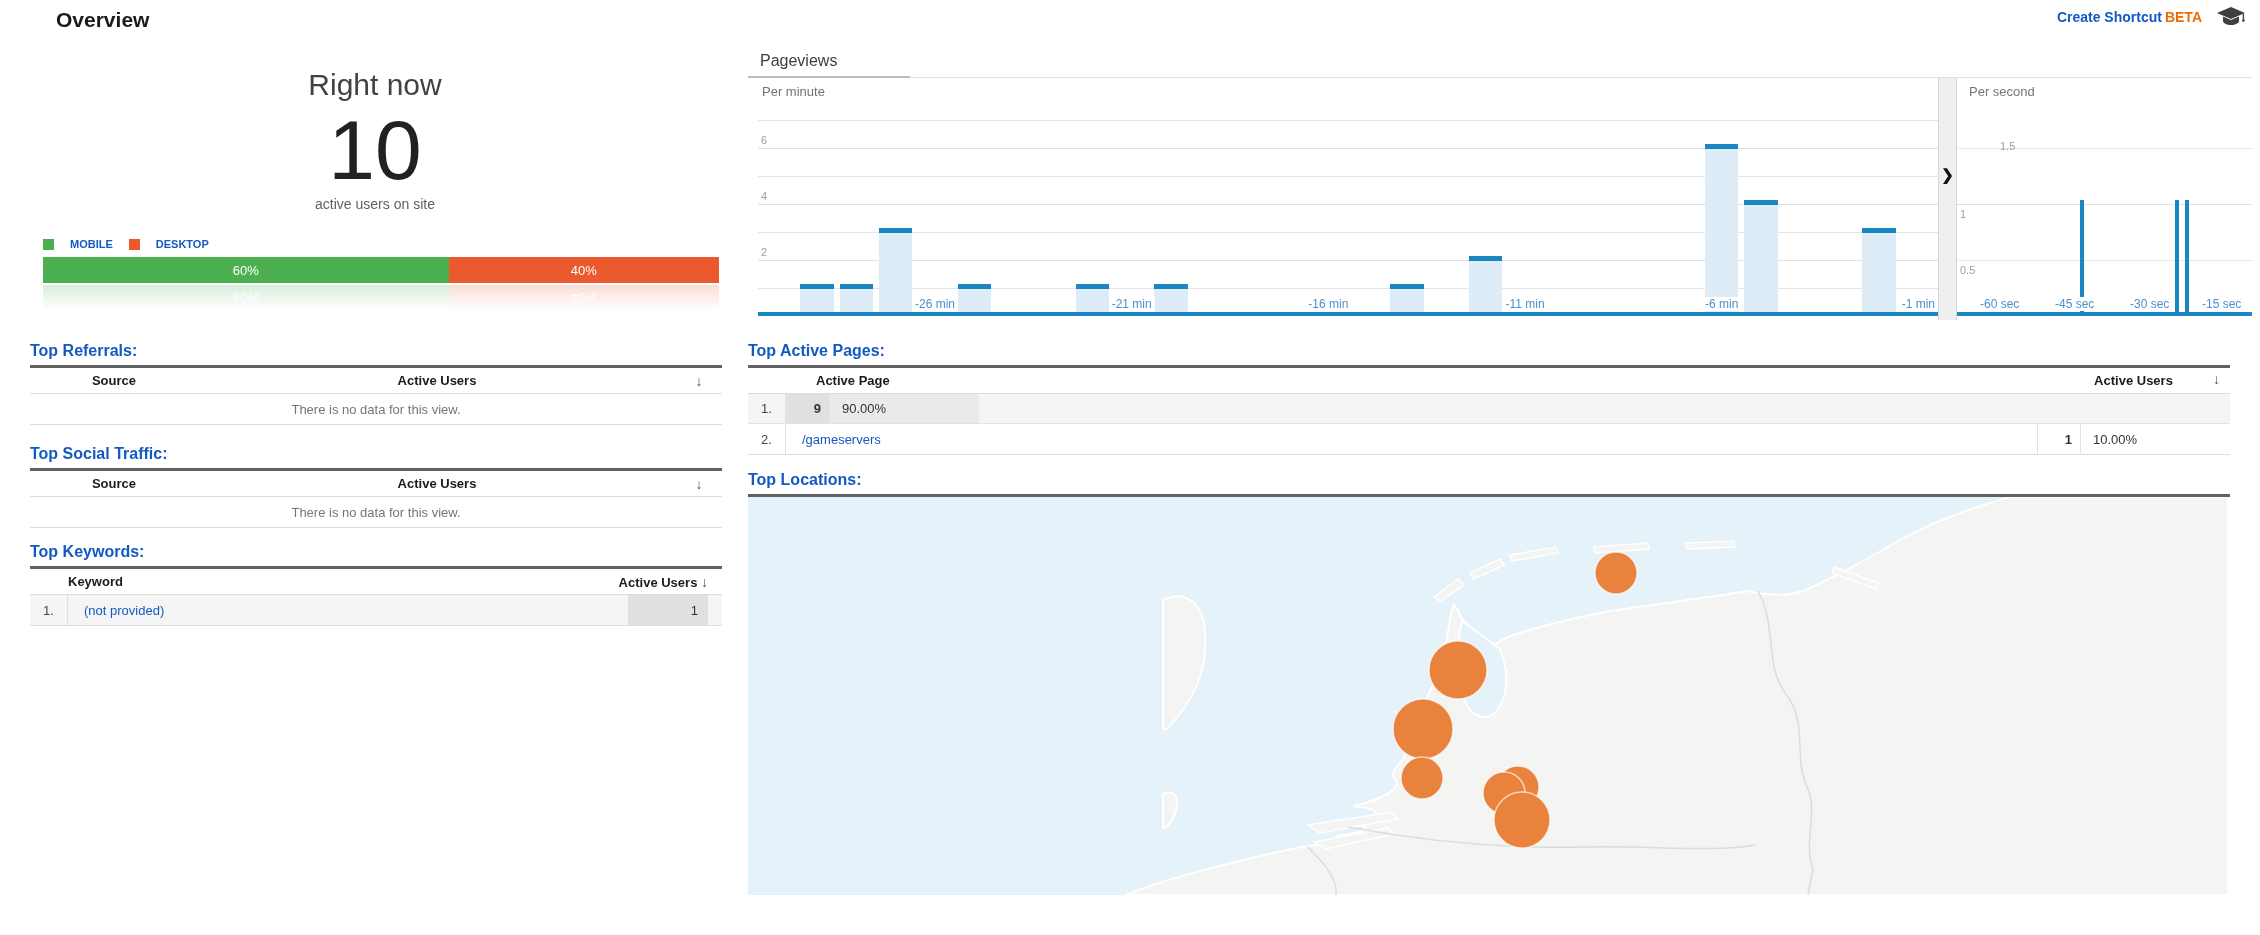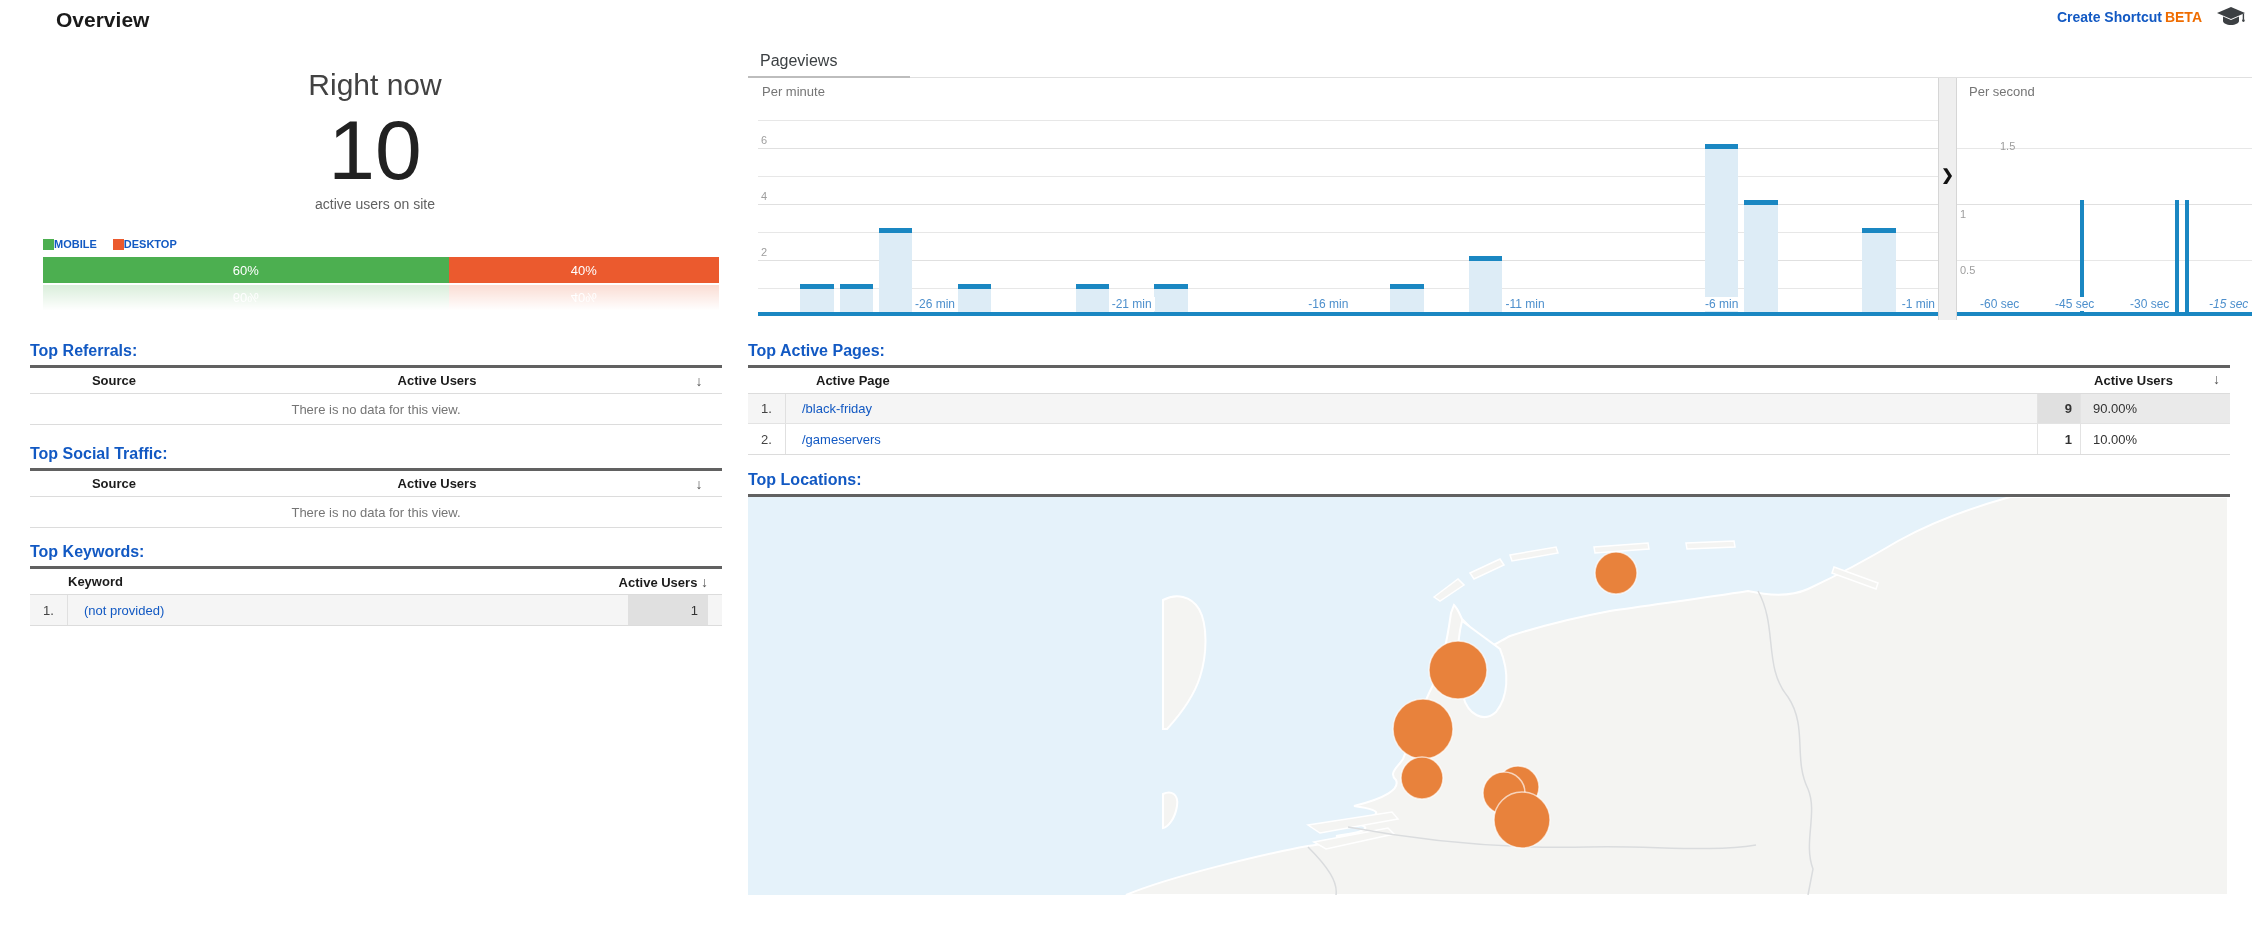--- a/index.html
+++ b/index.html
@@ -15,21 +15,21 @@
   .cap-icon { margin-left:14px; width:30px; height:22px; }
 
   
   .right-now { position:absolute; left:210px; top:68px; width:330px; text-align:center; }
   .rn-heading { font-size:30px; color:#424242; }
   .rn-count { font-size:84px; color:#212121; line-height:1.05; margin-top:4px; }
   .rn-caption { font-size:14px; color:#616161; margin-top:2px; }
 
   
   .dev-legend { position:absolute; left:43px; top:238px; display:flex; gap:16px; align-items:center; }
-  .dev-legend-item { display:flex; align-items:center; gap:0; }
+  .dev-legend-item { display:flex; align-items:center; gap:16px; }
   .dev-swatch { width:11px; height:11px; display:inline-block; }
   .dev-legend-label { font-size:11px; font-weight:bold; color:#1259c3; }
   .dev-bar { position:absolute; left:43px; top:257px; width:676px; height:26px; display:flex; }
   .dev-bar.mirror { top:285px; transform:scaleY(-1); opacity:.45; }
   .dev-seg { height:100%; display:flex; align-items:center; justify-content:center;
              color:#fff; font-size:13px; font-weight:normal; }
   .dev-fade { position:absolute; left:43px; top:285px; width:676px; height:30px;
               background:linear-gradient(to bottom, rgba(255,255,255,.55), #fff 85%); }
 
   
@@ -185,21 +185,21 @@
         <div class="ytick" style="top: 129.8px;">1</div>
         <div class="gridline" style="top: 69.7px;"></div>
         <div class="ytick" style="top: 62px; margin-left: 40px;">1.5</div>
         <div class="bar-sec" title="-39 sec: 1" style="left: 123px; width: 4px; top: 121.8px; height: 116.2px;"></div>
         <div class="bar-sec" title="-20 sec: 1" style="left: 218px; width: 4px; top: 121.8px; height: 116.2px;"></div>
         <div class="bar-sec" title="-18 sec: 1" style="left: 228px; width: 4px; top: 121.8px; height: 116.2px;"></div>
         <div class="baseline"></div>
         <div class="xtick" style="left: 20px; transform: none; text-align: right;">-60 sec</div>
         <div class="xtick" style="left: 95px; transform: none;">-45 sec</div>
         <div class="xtick" style="left: 170px; transform: none;">-30 sec</div>
-        <div class="xtick" style="left: 249px; transform: none; font-style: italic;">-15 sec</div>
+        <div class="xtick" style="left: 242px; transform: none;">-15 sec</div>
       </div>
   </div>
 
   <div class="tblock" style="left:30px; top:342px; width:692px;">
     <div class="ga-title">Top Referrals:</div>
     <div class="gatable">
       <div class="thead">
         <div class="h-src">Source</div>
         <div class="h-au">Active Users</div>
         <div class="h-arrow sort-arrow">↓</div>
@@ -246,21 +246,20 @@
       <div class="thead">
         <div style="width:38px;"></div>
         <div class="ap-label" style="padding-left:0;margin-left:30px;">Active Page</div>
         <div class="ap-head-au">
           <span>Active Users</span>
           <span class="sort-arrow">↓</span>
         </div>
       </div>
       <div class="trow ap-row1">
         <div class="rank">1.</div>
-        <div class="ap-label"><a class="cell-link">/black-friday</a></div>
         <div class="ap-num">9</div>
         <div class="ap-pct">90.00%</div>
       </div>
       <div class="trow">
         <div class="rank">2.</div>
         <div class="ap-label"><a class="cell-link">/gameservers</a></div>
         <div class="ap-num">1</div>
         <div class="ap-pct">10.00%</div>
       </div>
     </div>

